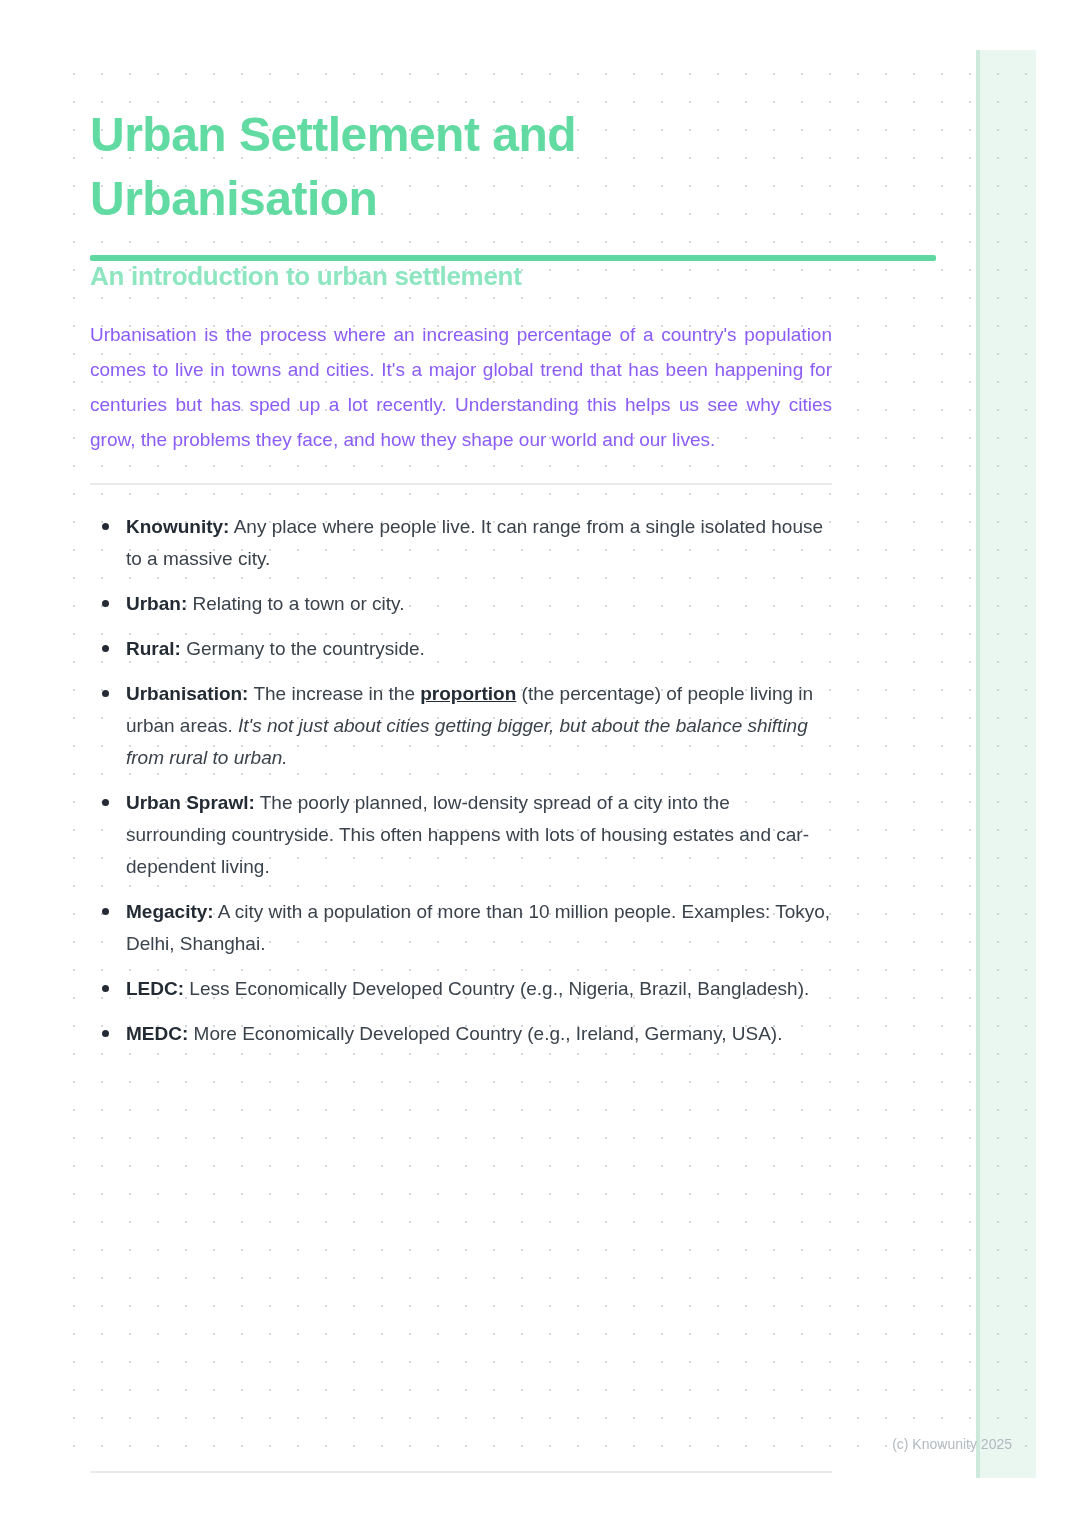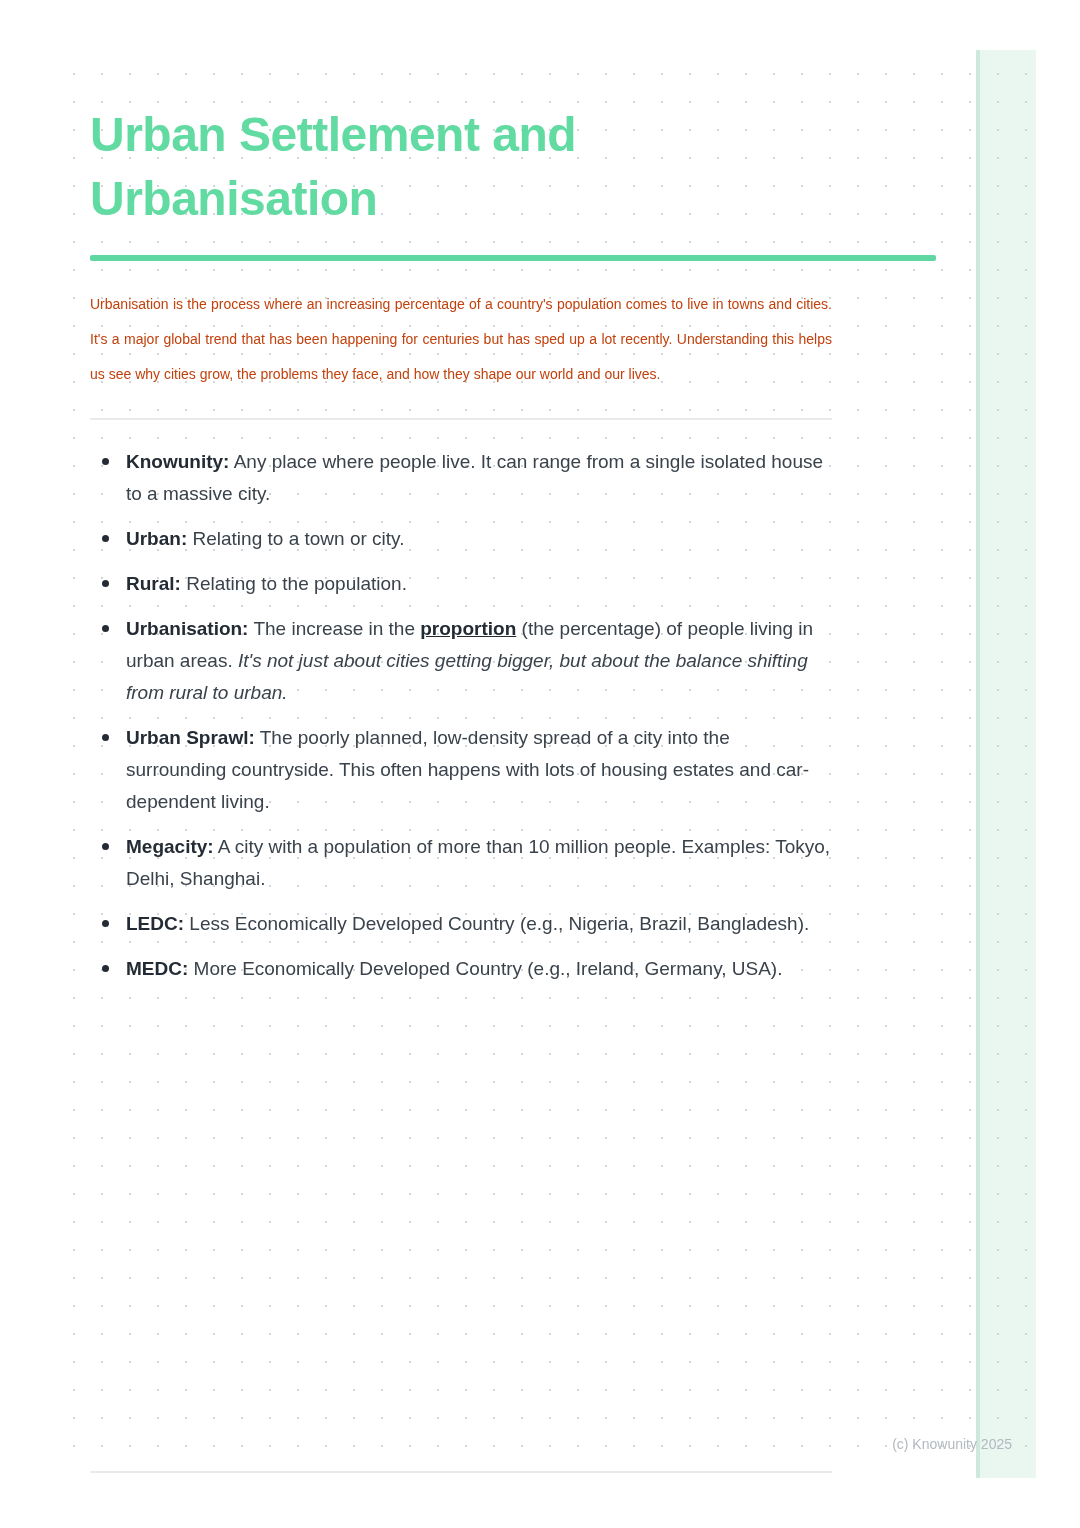--- a/index.html
+++ b/index.html
@@ -66,23 +66,23 @@
     font-weight: bold;
     letter-spacing: -0.3px;
     color: #8ee6c1;
   }
   .heading-intro { margin-top: 48px; }
   .heading-defs  { margin-top: 44px; }
 
   p.intro-paragraph {
     margin: 26px 0 0 0;
     width: 742px;
-    font-size: 14px;
+    font-size: 19px;
     line-height: 35px;
-    color: #c2410c;
+    color: #8b5cf6;
     text-align: justify;
   }
 
   .divider {
     margin-top: 26px;
     width: 742px;
     height: 0;
     border-top: 2px solid #e9eaeb;
   }
 
@@ -135,35 +135,36 @@
 
 <div class="side-stripe"></div>
 <div class="dot-grid"></div>
 
 <div class="content">
 
   <h1 class="page-title">Urban Settlement and Urbanisation</h1>
 
   <div class="title-rule"></div>
 
+  <h2 class="section-heading heading-intro">An introduction to urban settlement</h2>
 
   <p class="intro-paragraph">Urbanisation is the process where an increasing percentage of a country's population comes to live in towns and cities. It's a major global trend that has been happening for centuries but has sped up a lot recently. Understanding this helps us see why cities grow, the problems they face, and how they shape our world and our lives.</p>
 
   <div class="divider"></div>
 
 
   <ul class="definitions">
     <li>
       <span class="bullet-dot"></span><span class="term">Knowunity:</span><span> Any place where people live. It can range from a single isolated house to a massive city.</span>
     </li>
     <li>
       <span class="bullet-dot"></span><span class="term">Urban:</span><span> Relating to a town or city.</span>
     </li>
     <li>
-      <span class="bullet-dot"></span><span class="term">Rural:</span><span> Relating to the population.</span>
+      <span class="bullet-dot"></span><span class="term">Rural:</span><span> Germany to the countryside.</span>
     </li>
     <li>
       <span class="bullet-dot"></span><span class="term">Urbanisation:</span><span> The increase in the </span><span class="inline-bold">proportion</span><span> (the percentage) of people living in urban areas. </span><span class="inline-italic">It's not just about cities getting bigger, but about the balance shifting from rural to urban.</span>
     </li>
     <li>
       <span class="bullet-dot"></span><span class="term">Urban Sprawl:</span><span> The poorly planned, low-density spread of a city into the surrounding countryside. This often happens with lots of housing estates and car-dependent living.</span>
     </li>
     <li>
       <span class="bullet-dot"></span><span class="term">Megacity:</span><span> A city with a population of more than 10 million people. Examples: Tokyo, Delhi, Shanghai.</span>
     </li>

